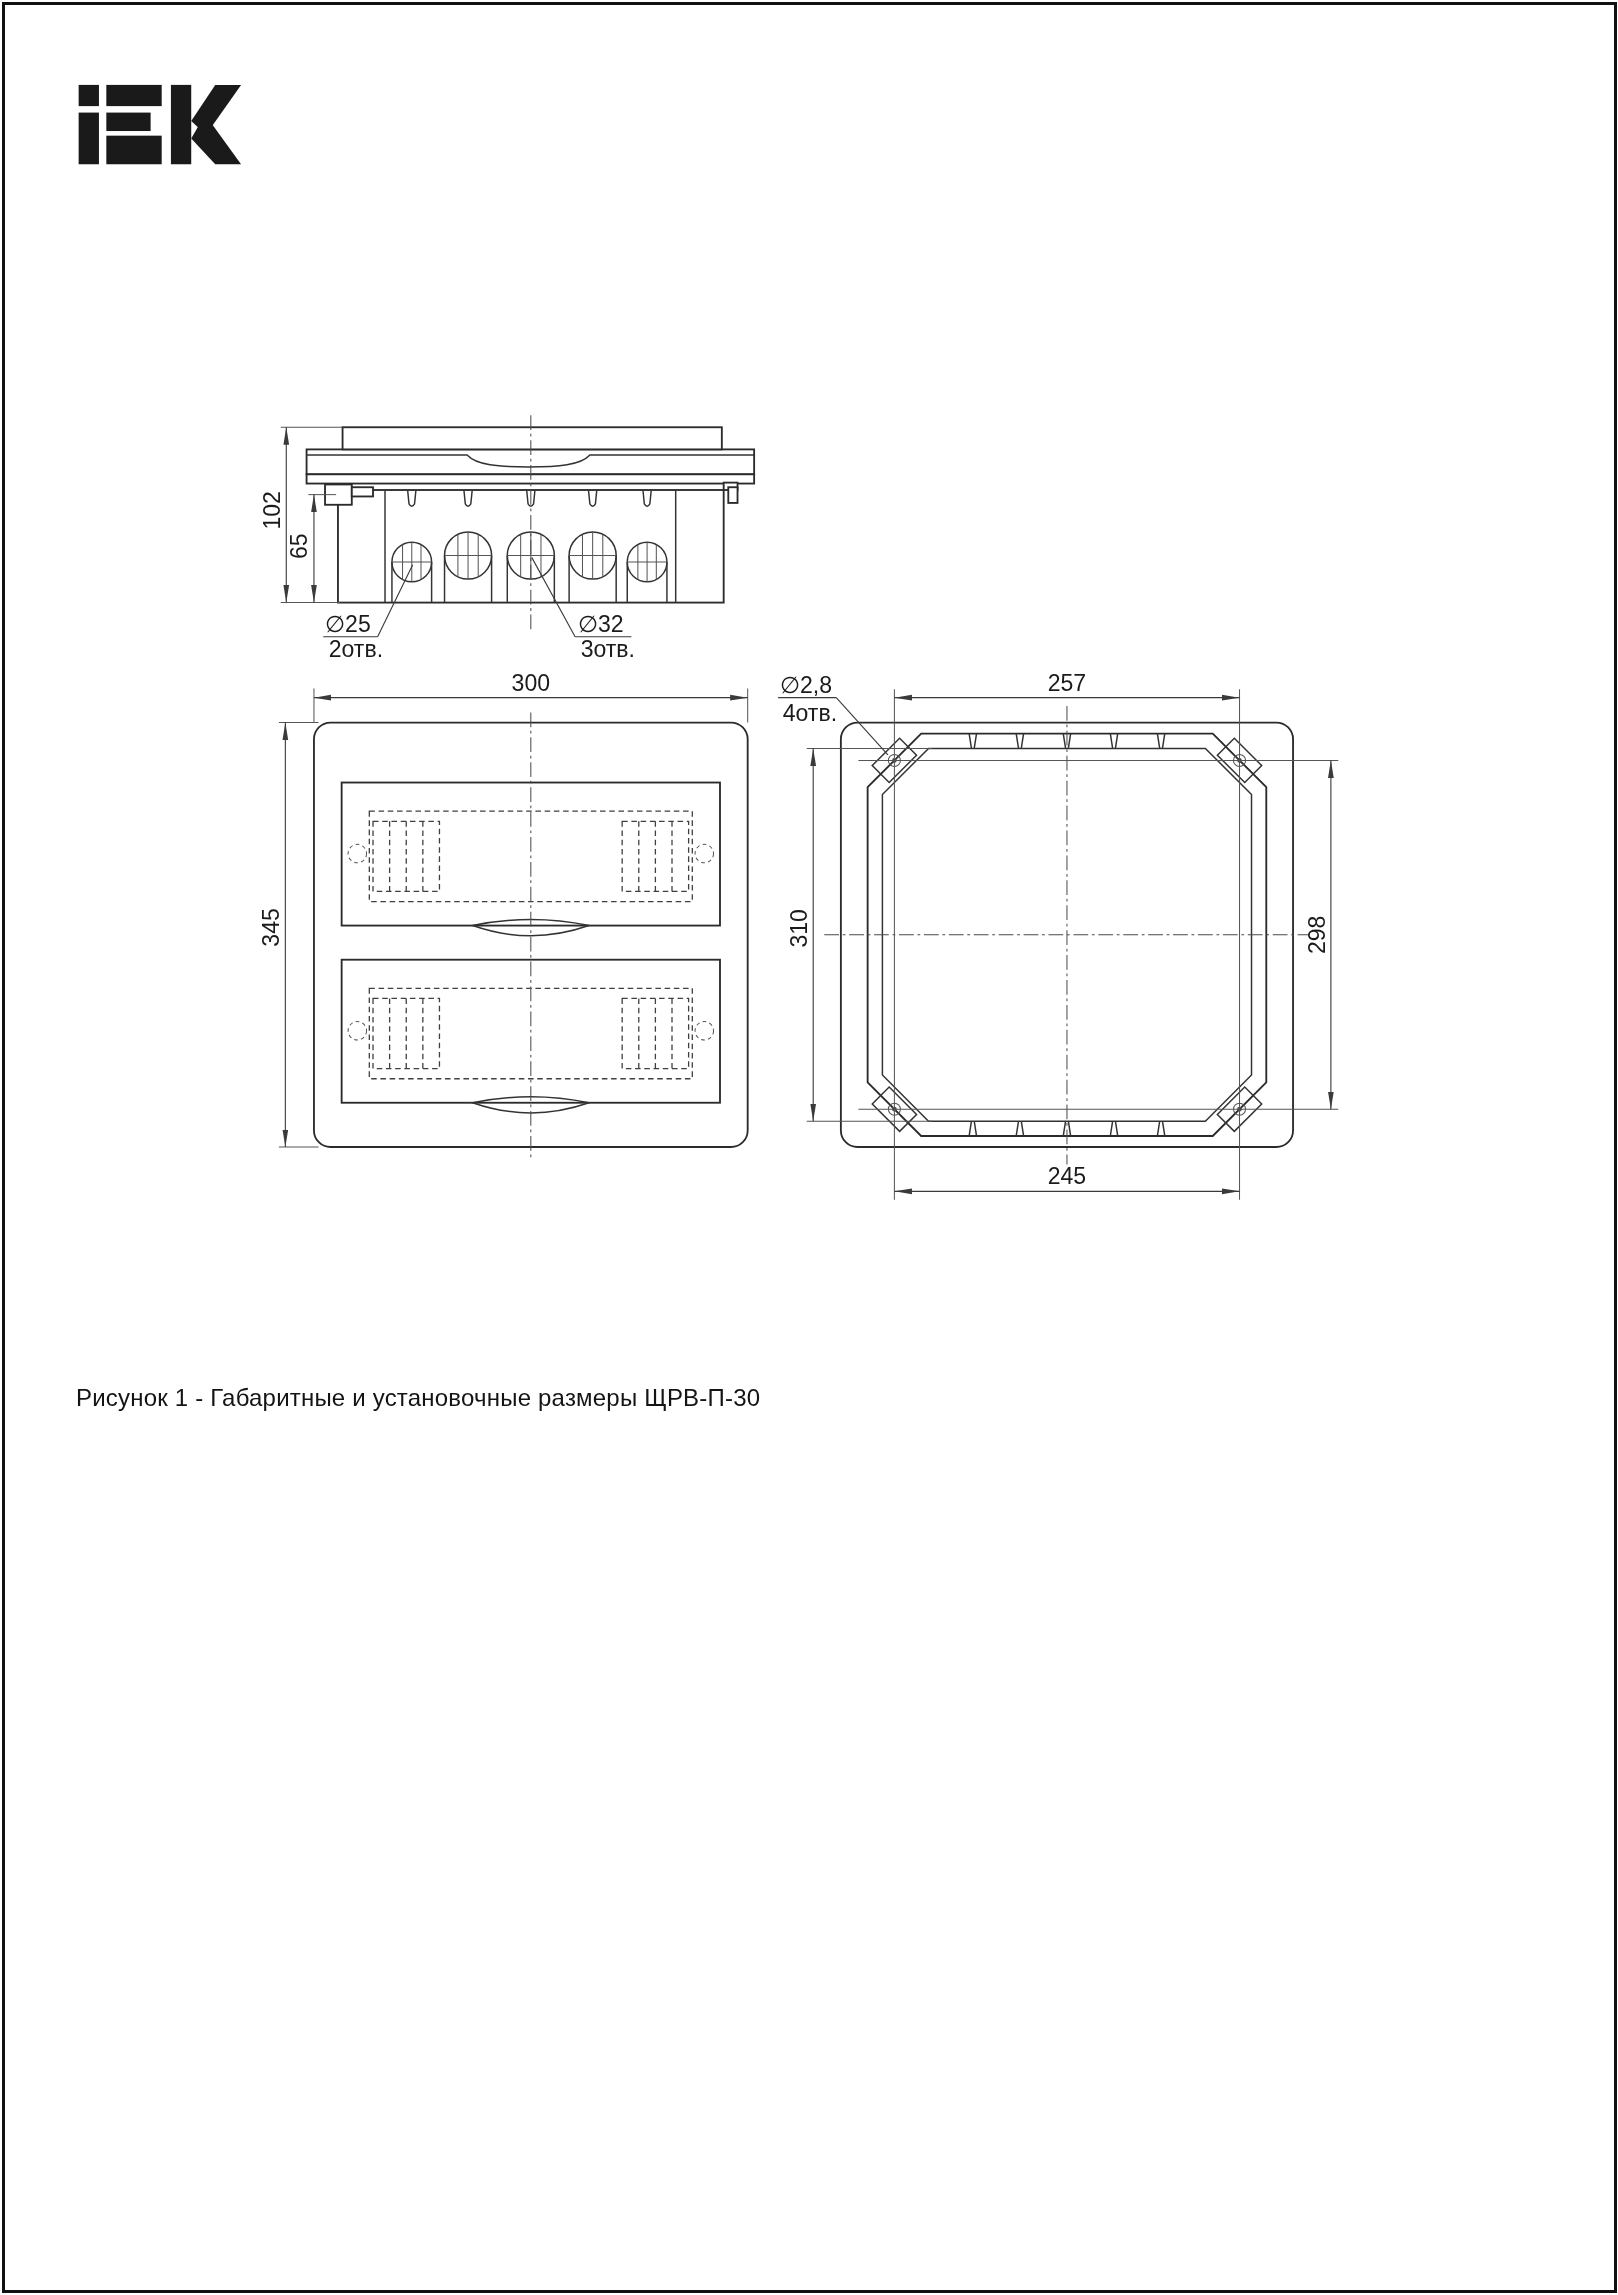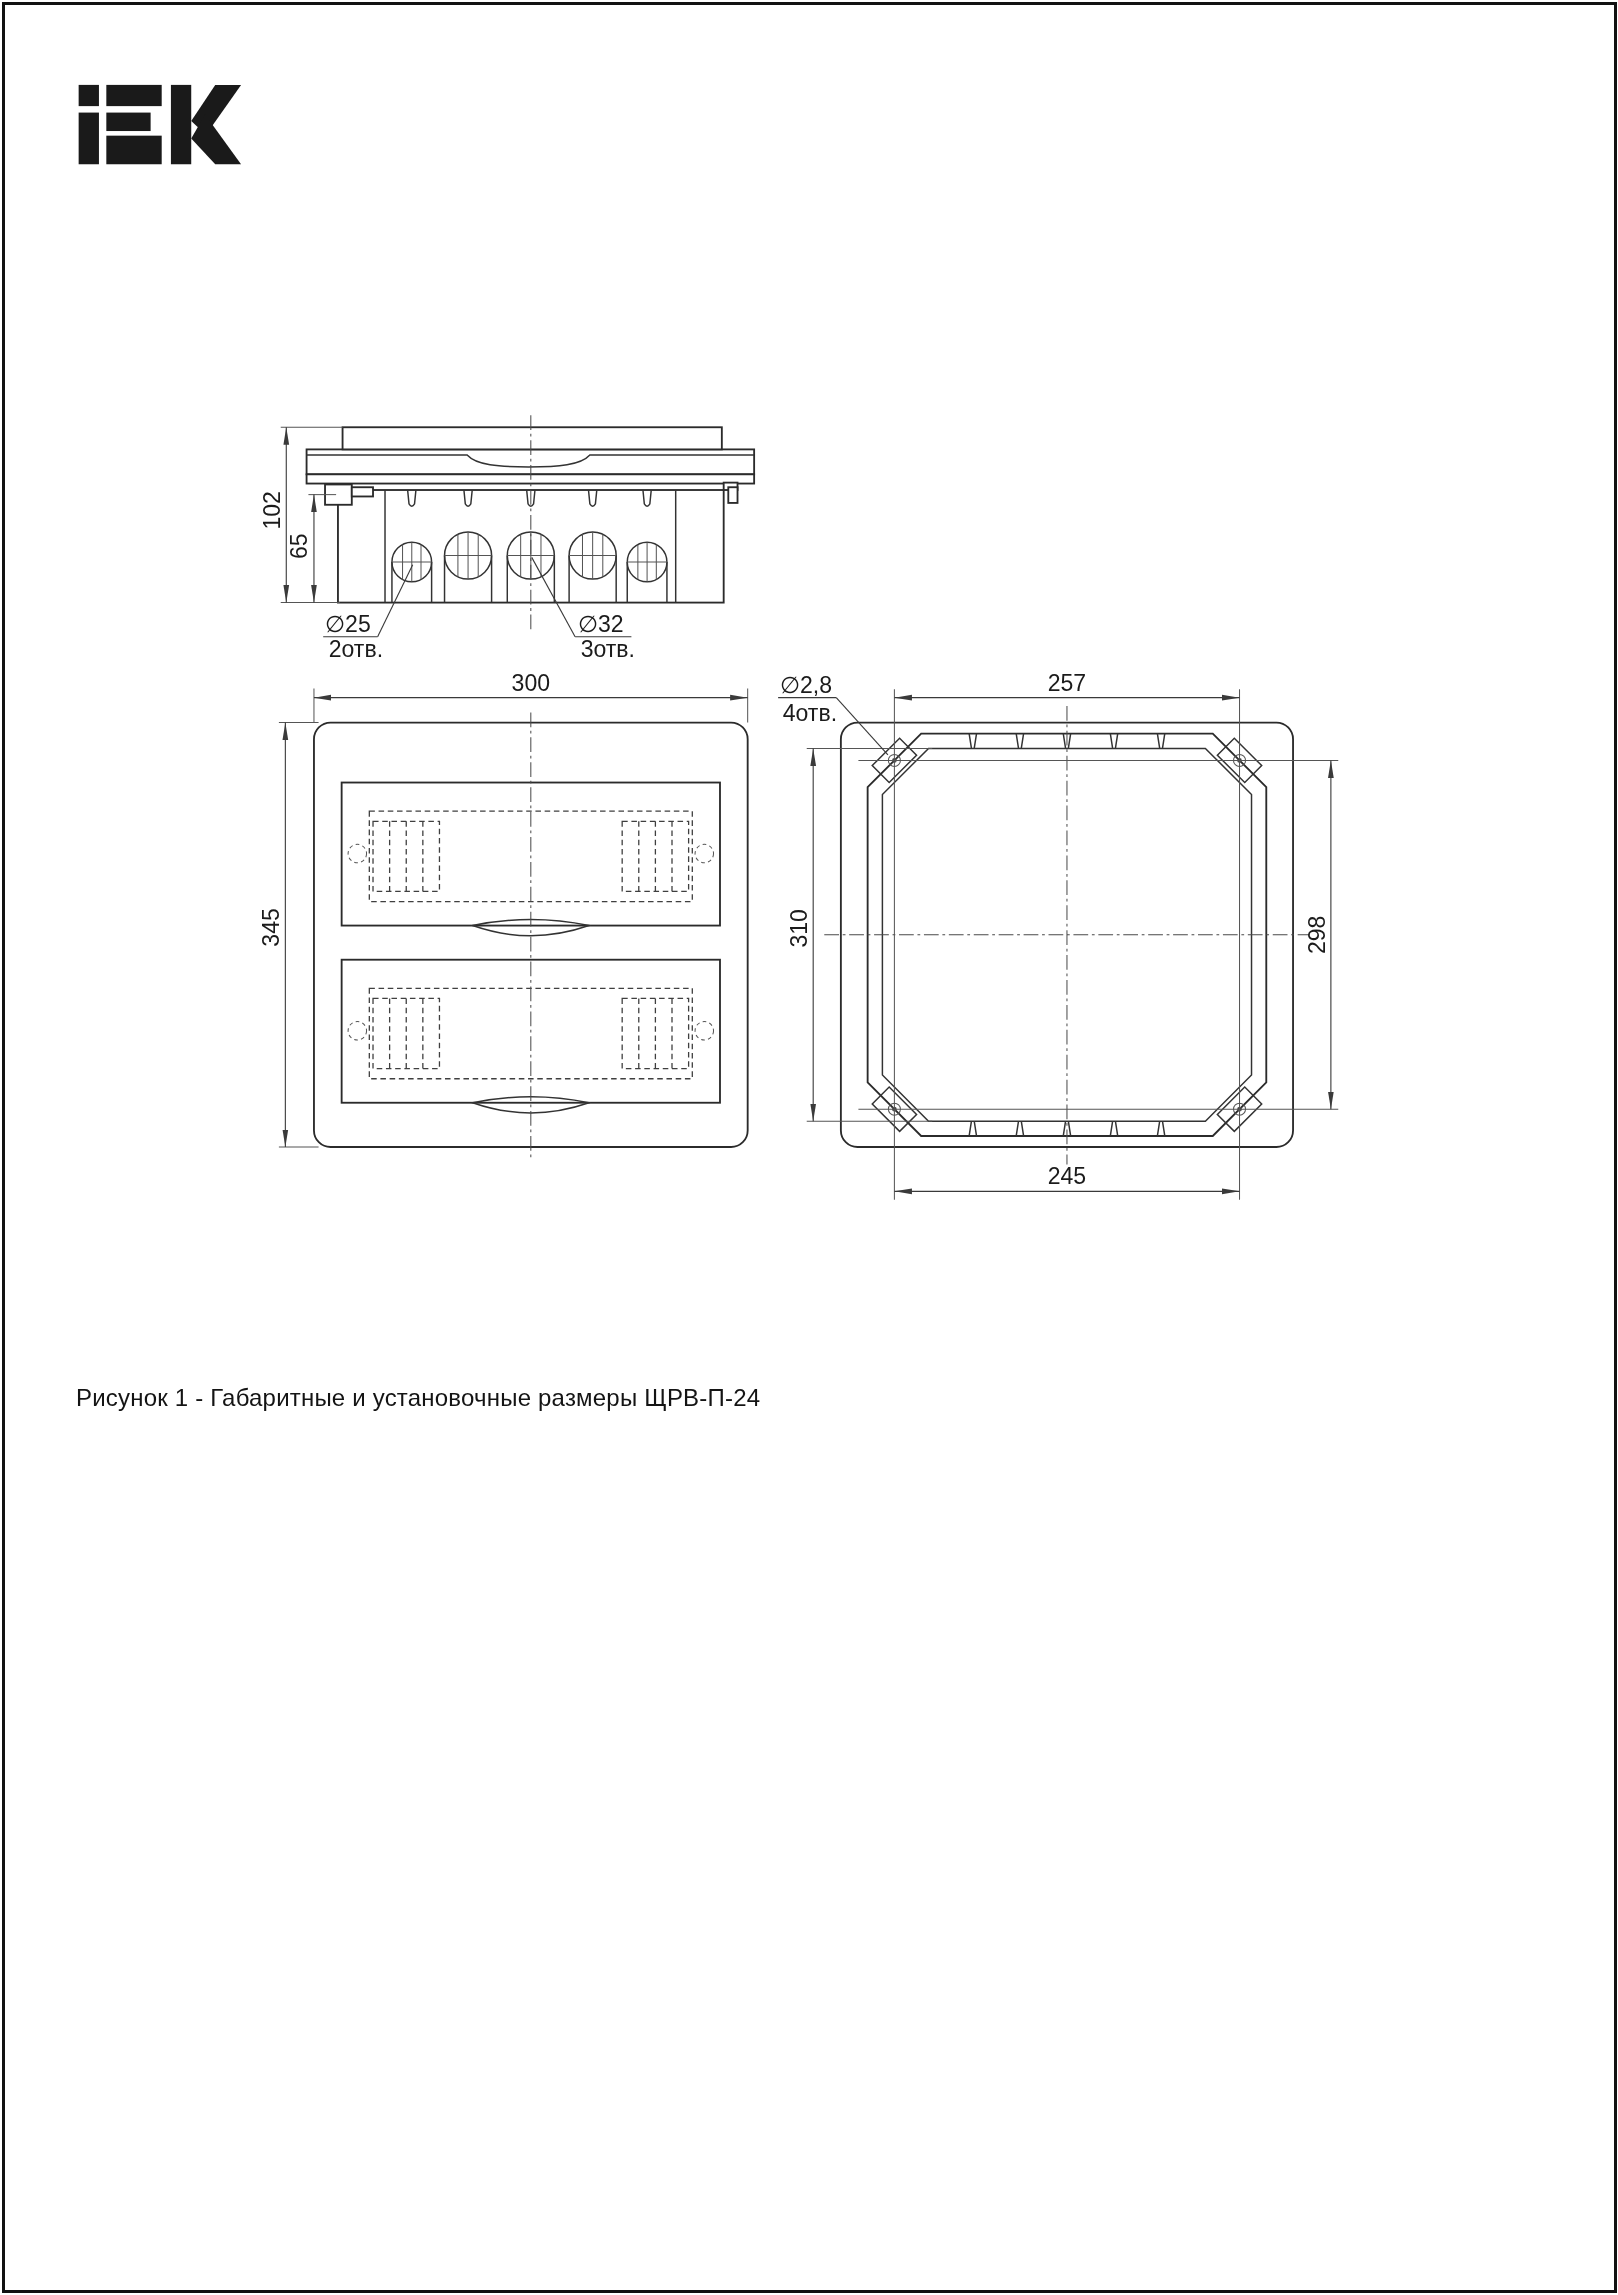--- a/index.html
+++ b/index.html
@@ -273,15 +273,15 @@
 
       <g>
         <line class="dim" x1="906" y1="756" x2="962" y2="818"></line>
         <line class="dim" x1="843" y1="756" x2="906" y2="756"></line>
         <text class="t" x="845" y="751">∅2,8</text>
         <text class="t" x="848" y="781">4отв.</text>
       </g>
     </g>
   </svg>
 
-  <div class="caption">Рисунок 1 - Габаритные и установочные размеры ЩРВ-П-24</div>
+  <div class="caption">Рисунок 1 - Габаритные и установочные размеры ЩРВ-П-30</div>
 </div>
 
 
 </body></html>

